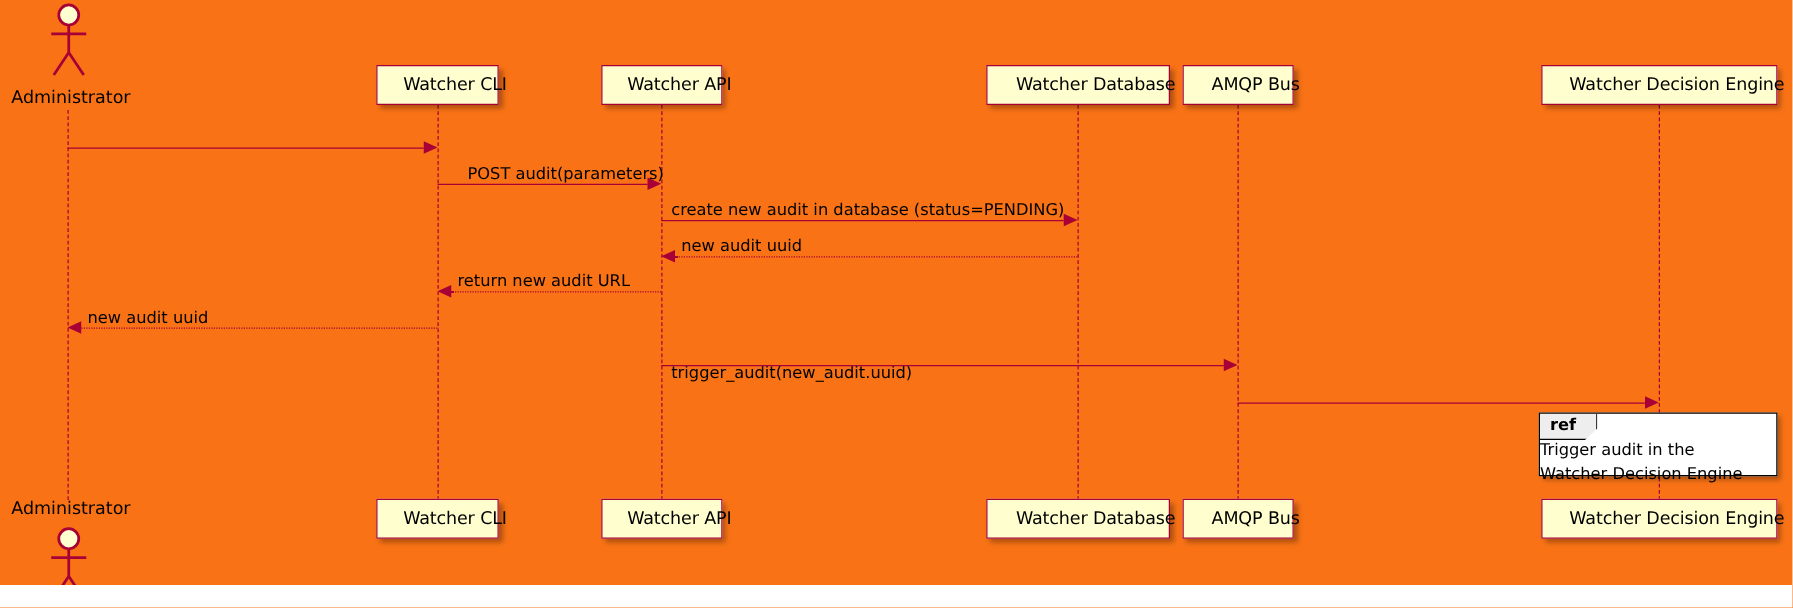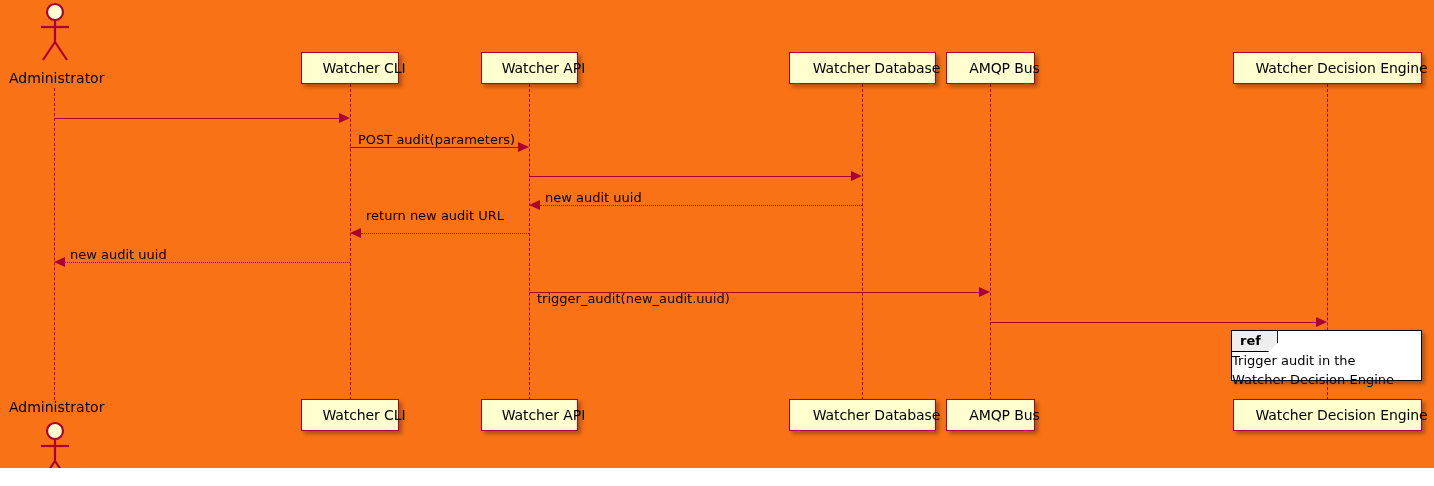--- a/index.html
+++ b/index.html
@@ -156,32 +156,33 @@
   <div class="participant" style="left:946px; top:52px; width:89px; height:32px;">
     <span>AMQP Bus</span>
   </div>
   <div class="participant" style="left:1233px; top:52px; width:189px; height:32px;">
     <span>Watcher Decision Engine</span>
   </div>
 
   <div class="msg-line" style="left:54px; top:118px; width:285px;"></div>
   <div class="arrow-head right" style="left:339px; top:113px;"></div>
 
-  <div class="msg-label" style="left:358px; top:133px;">POST audit(parameters)</div>
+  <div class="msg-label" style="left:374px; top:133px;">POST audit(parameters)</div>
   <div class="msg-line" style="left:350px; top:147px; width:168px;"></div>
   <div class="arrow-head right" style="left:518px; top:142px;"></div>
 
+  <div class="msg-label" style="left:537px; top:162px;">create new audit in database (status=PENDING)</div>
   <div class="msg-line" style="left:529px; top:176px; width:322px;"></div>
   <div class="arrow-head right" style="left:851px; top:171px;"></div>
 
   <div class="msg-label" style="left:545px; top:191px;">new audit uuid</div>
   <div class="msg-line dotted" style="left:540px; top:205px; width:322px;"></div>
   <div class="arrow-head left" style="left:529px; top:200px;"></div>
 
-  <div class="msg-label" style="left:366px; top:209px;text-align:right;">return new audit URL</div>
+  <div class="msg-label" style="left:366px; top:219px;text-align:right;">return new audit URL</div>
   <div class="msg-line dotted" style="left:361px; top:233px; width:168px;"></div>
   <div class="arrow-head left" style="left:350px; top:228px;"></div>
 
   <div class="msg-label" style="left:70px; top:248px;">new audit uuid</div>
   <div class="msg-line dotted" style="left:65px; top:262px; width:285px;"></div>
   <div class="arrow-head left" style="left:54px; top:257px;"></div>
 
   <div class="msg-label" style="left:537px; top:292px;">trigger_audit(new_audit.uuid)</div>
   <div class="msg-line" style="left:529px; top:292px; width:450px;"></div>
   <div class="arrow-head right" style="left:979px; top:287px;"></div>

